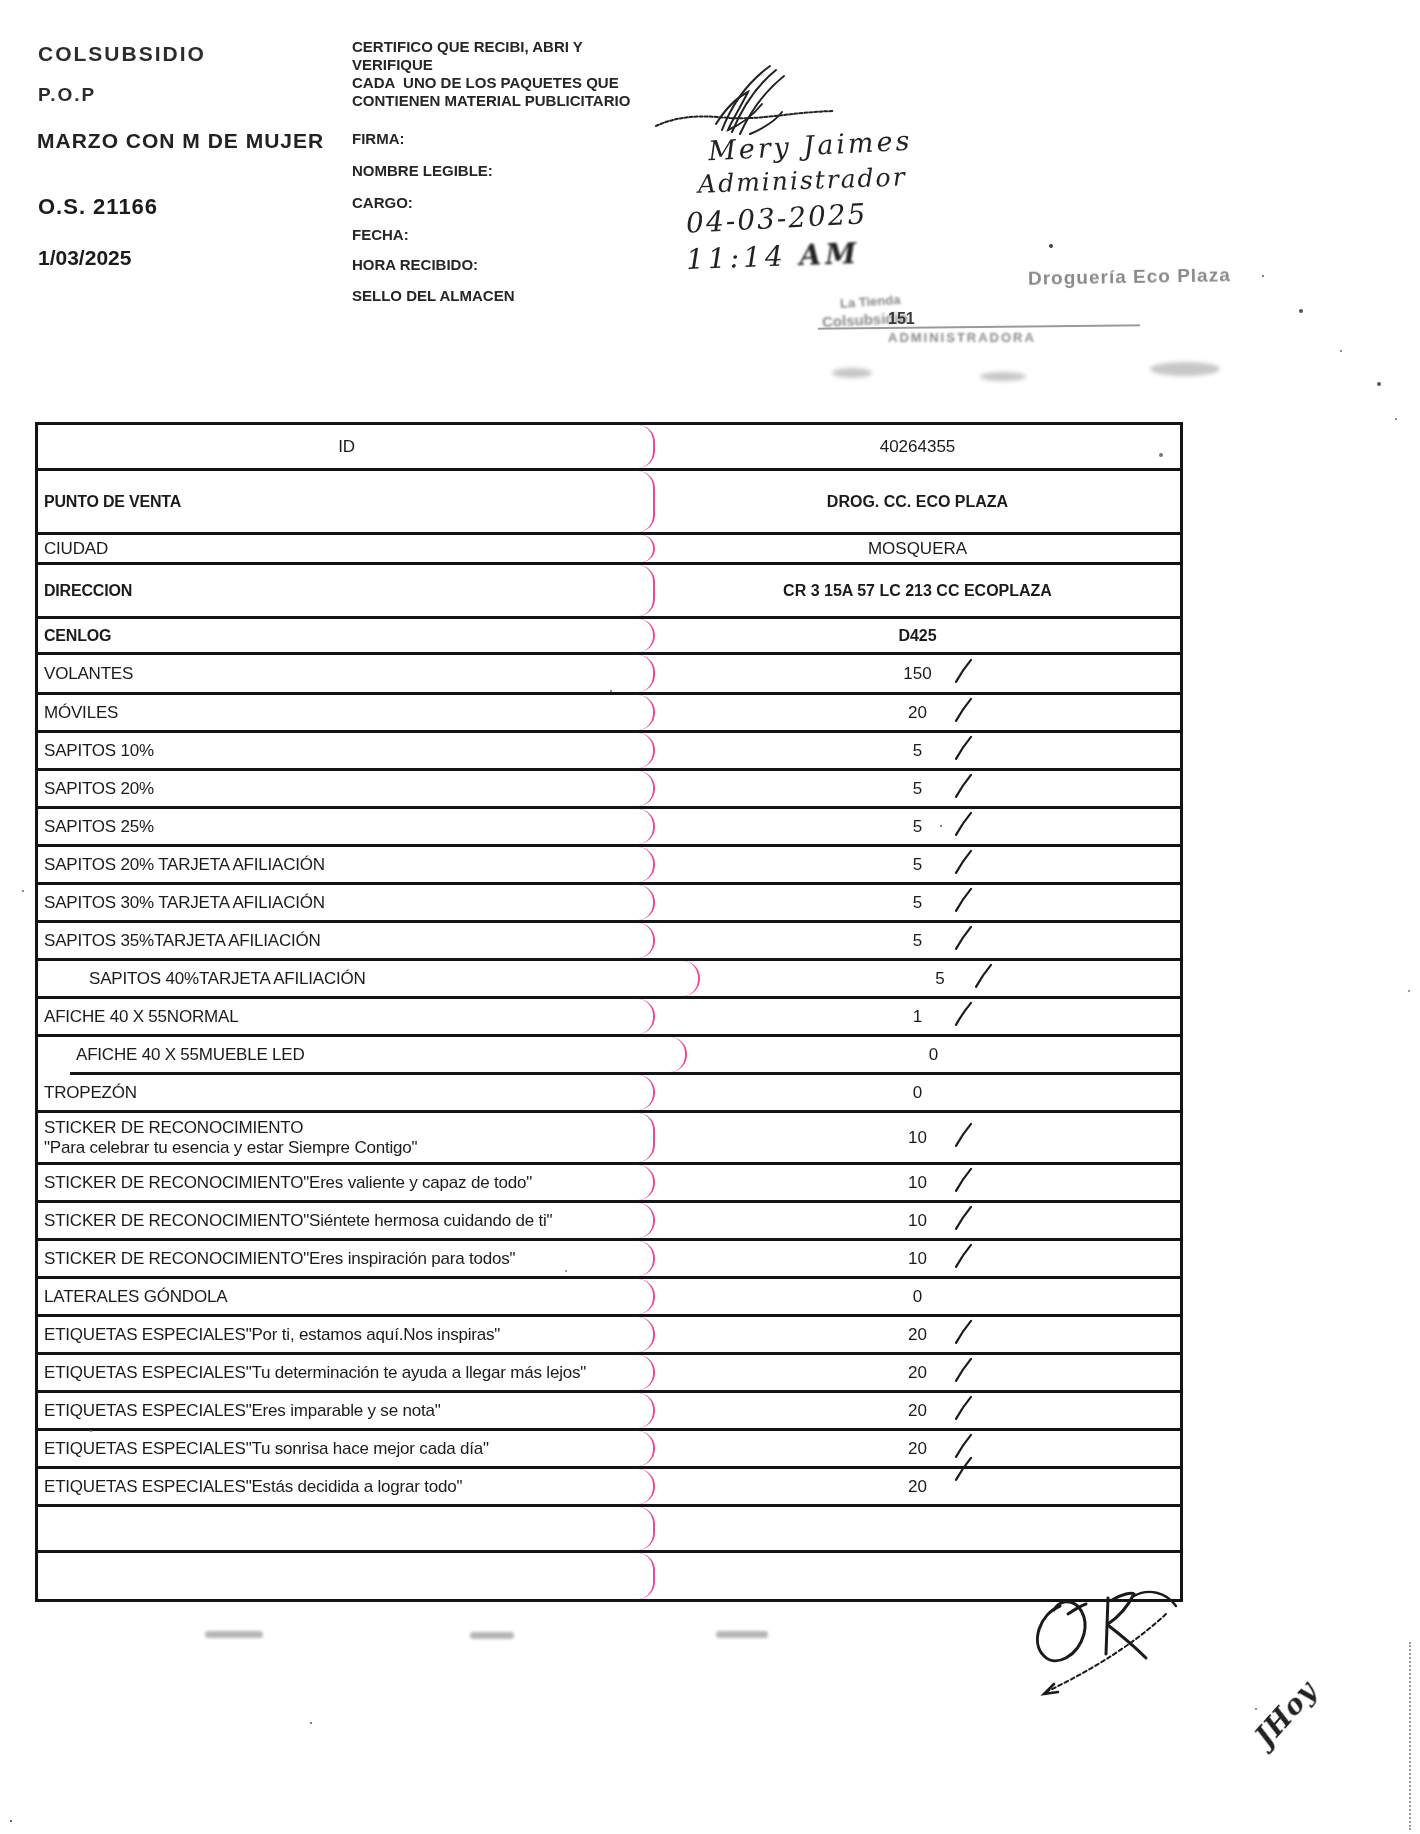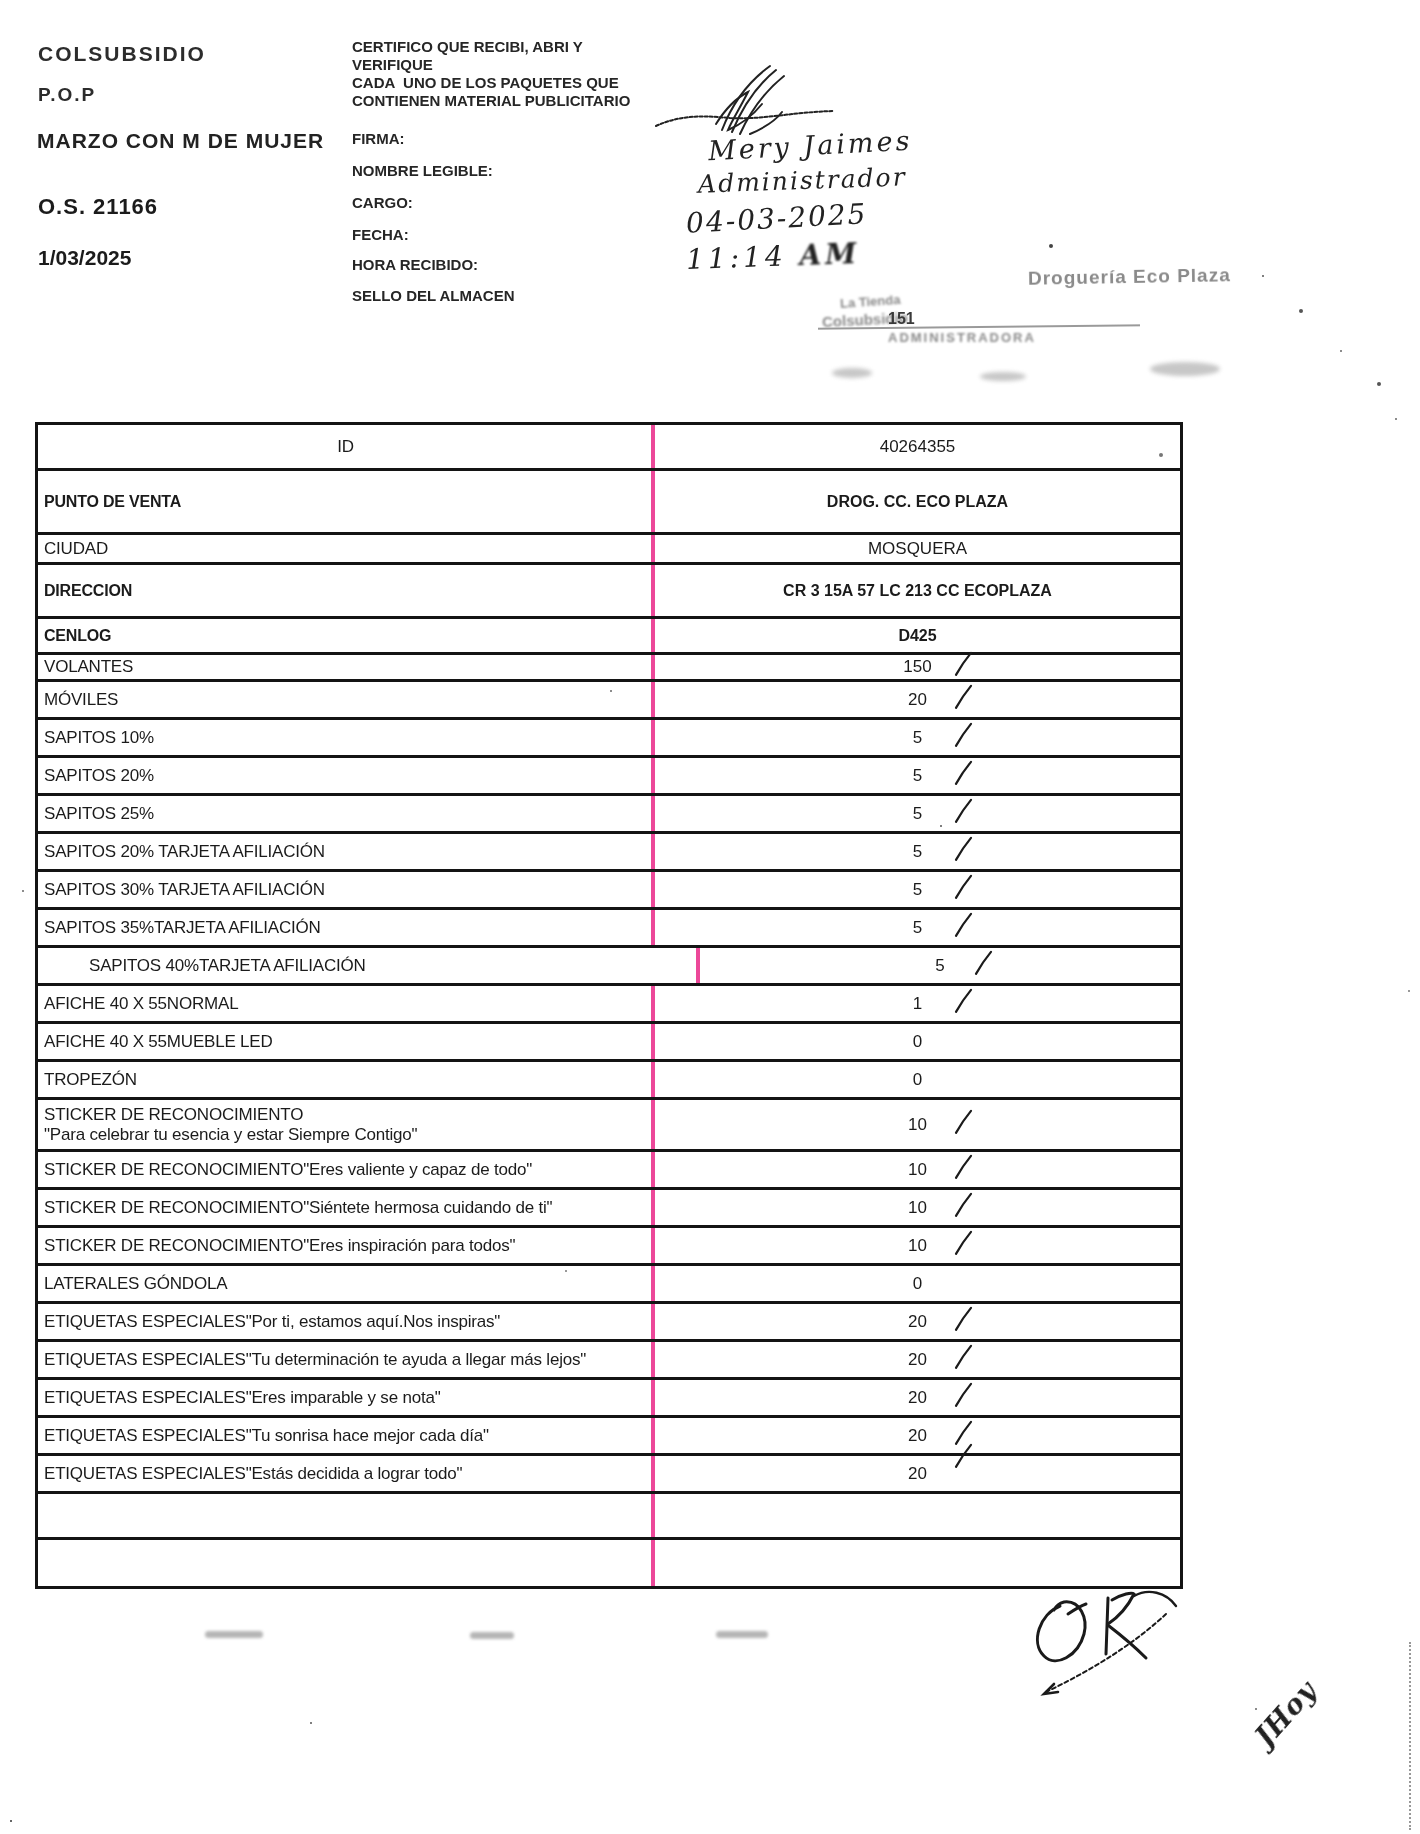--- a/index.html
+++ b/index.html
@@ -33,23 +33,23 @@
   .stamp-line{left:818px;top:326px;width:322px;height:0;border-top:2px solid #9a9a9a;transform:rotate(-0.6deg);filter:blur(0.4px);}
   .stamp-num{left:888px;top:310px;font-size:16px;color:#3a3a3a;font-weight:bold;filter:blur(0.4px);}
   .stamp-role{left:888px;top:330px;font-size:13px;letter-spacing:2px;filter:blur(0.9px);}
   .stamp-blob{background:#9a9a9a;border-radius:50%;filter:blur(2px);opacity:.55;}
   
   .table{left:35px;top:422px;width:1148px;border:3px solid #141414;box-sizing:border-box;background:#fff;}
   .trow{display:flex;border-bottom:3px solid #141414;box-sizing:border-box;}
   .trow:last-child{border-bottom:none;}
   .cell{box-sizing:border-box;}
   .cell.lab{
-    width:617px;border-right:4px solid #ec4899;
+    width:617px;border-right:2px solid #ec4899;
     display:flex;flex-direction:column;justify-content:center;
-    padding:2px 4px 2px 6px;font-size:17px;letter-spacing:-0.2px;line-height:20px;
+    padding:2px 4px 2px 6px;font-size:17px;letter-spacing:-0.2px;line-height:20px;border-radius:17px;
   }
   .cell.val{
     flex:1;display:flex;align-items:center;justify-content:center;
     font-size:17px;position:relative;
   }
   .trow.boldrow .lab,.trow.boldrow .val{font-weight:bold;font-size:16px;}
   .trow.center-label .lab{align-items:center;}
   .check{position:absolute;left:57%;top:50%;transform:translateY(-62%);}
   .check.high{top:8%;}
   .check svg{display:block;}
@@ -134,21 +134,21 @@
       <div class="cell val">MOSQUERA</div>
     </div>
       <div class="trow info boldrow" style="height: 54px;">
       <div class="cell lab">DIRECCION</div>
       <div class="cell val">CR 3 15A 57 LC 213 CC ECOPLAZA</div>
     </div>
       <div class="trow info boldrow" style="height: 36px;">
       <div class="cell lab">CENLOG</div>
       <div class="cell val">D425</div>
     </div>
-      <div class="trow item" style="height: 27px;">
+      <div class="trow item" style="height: 40px;">
       <div class="cell lab">
         <span class="l1">VOLANTES</span>
           <span class="l2"></span>
       </div>
       <div class="cell val">
         <span class="qty">150</span>
       <span class="check">
             <svg width="20" height="26" viewBox="0 0 20 26">
               <path d="M2 24 Q 8 13 17 2" stroke="#1b1b1b" stroke-width="2.2" fill="none" stroke-linecap="round"></path>
             </svg>
@@ -274,21 +274,21 @@
       </div>
       <div class="cell val">
         <span class="qty">1</span>
       <span class="check">
             <svg width="20" height="26" viewBox="0 0 20 26">
               <path d="M2 24 Q 8 13 17 2" stroke="#1b1b1b" stroke-width="2.2" fill="none" stroke-linecap="round"></path>
             </svg>
           </span>
         </div>
     </div>
-      <div class="trow item" style="height: 38px;">
+      <div class="trow item" style="height: 38px; margin-left: 32px;">
       <div class="cell lab">
         <span class="l1">AFICHE 40 X 55MUEBLE LED</span>
           <span class="l2"></span>
       </div>
       <div class="cell val">
         <span class="qty">0</span>
       </div>
     </div>
       <div class="trow item" style="height: 38px;">
       <div class="cell lab">

